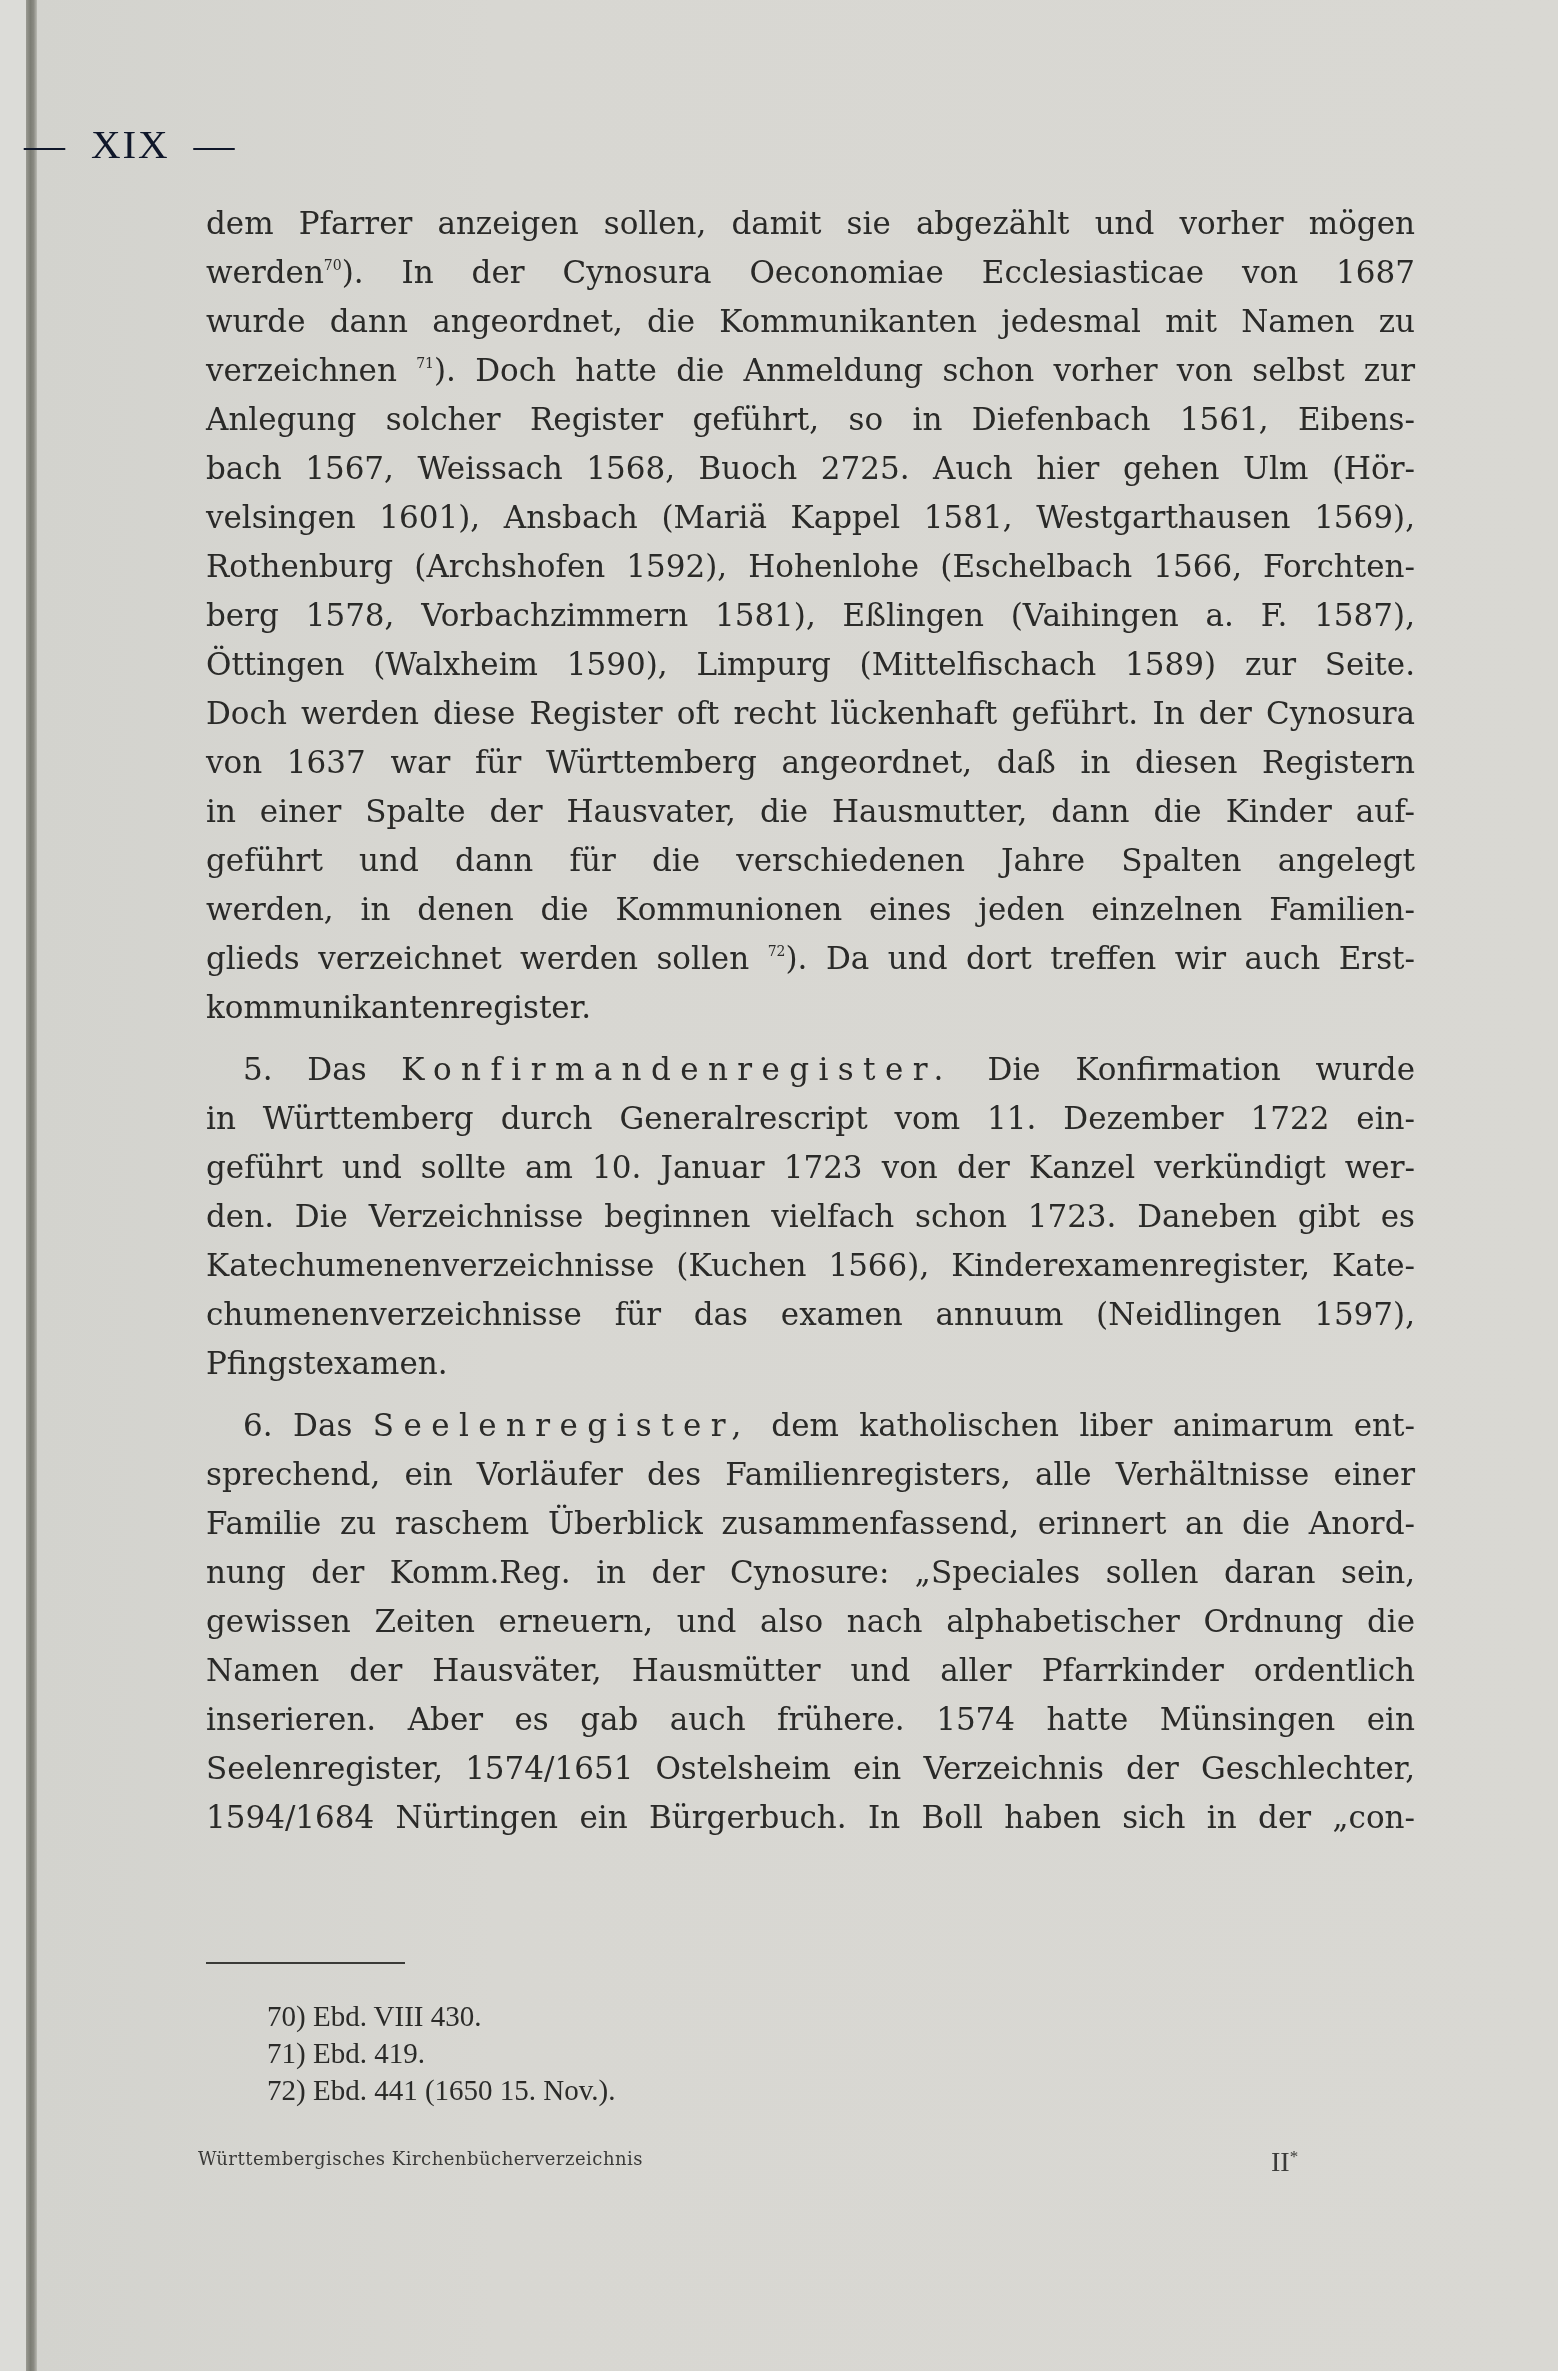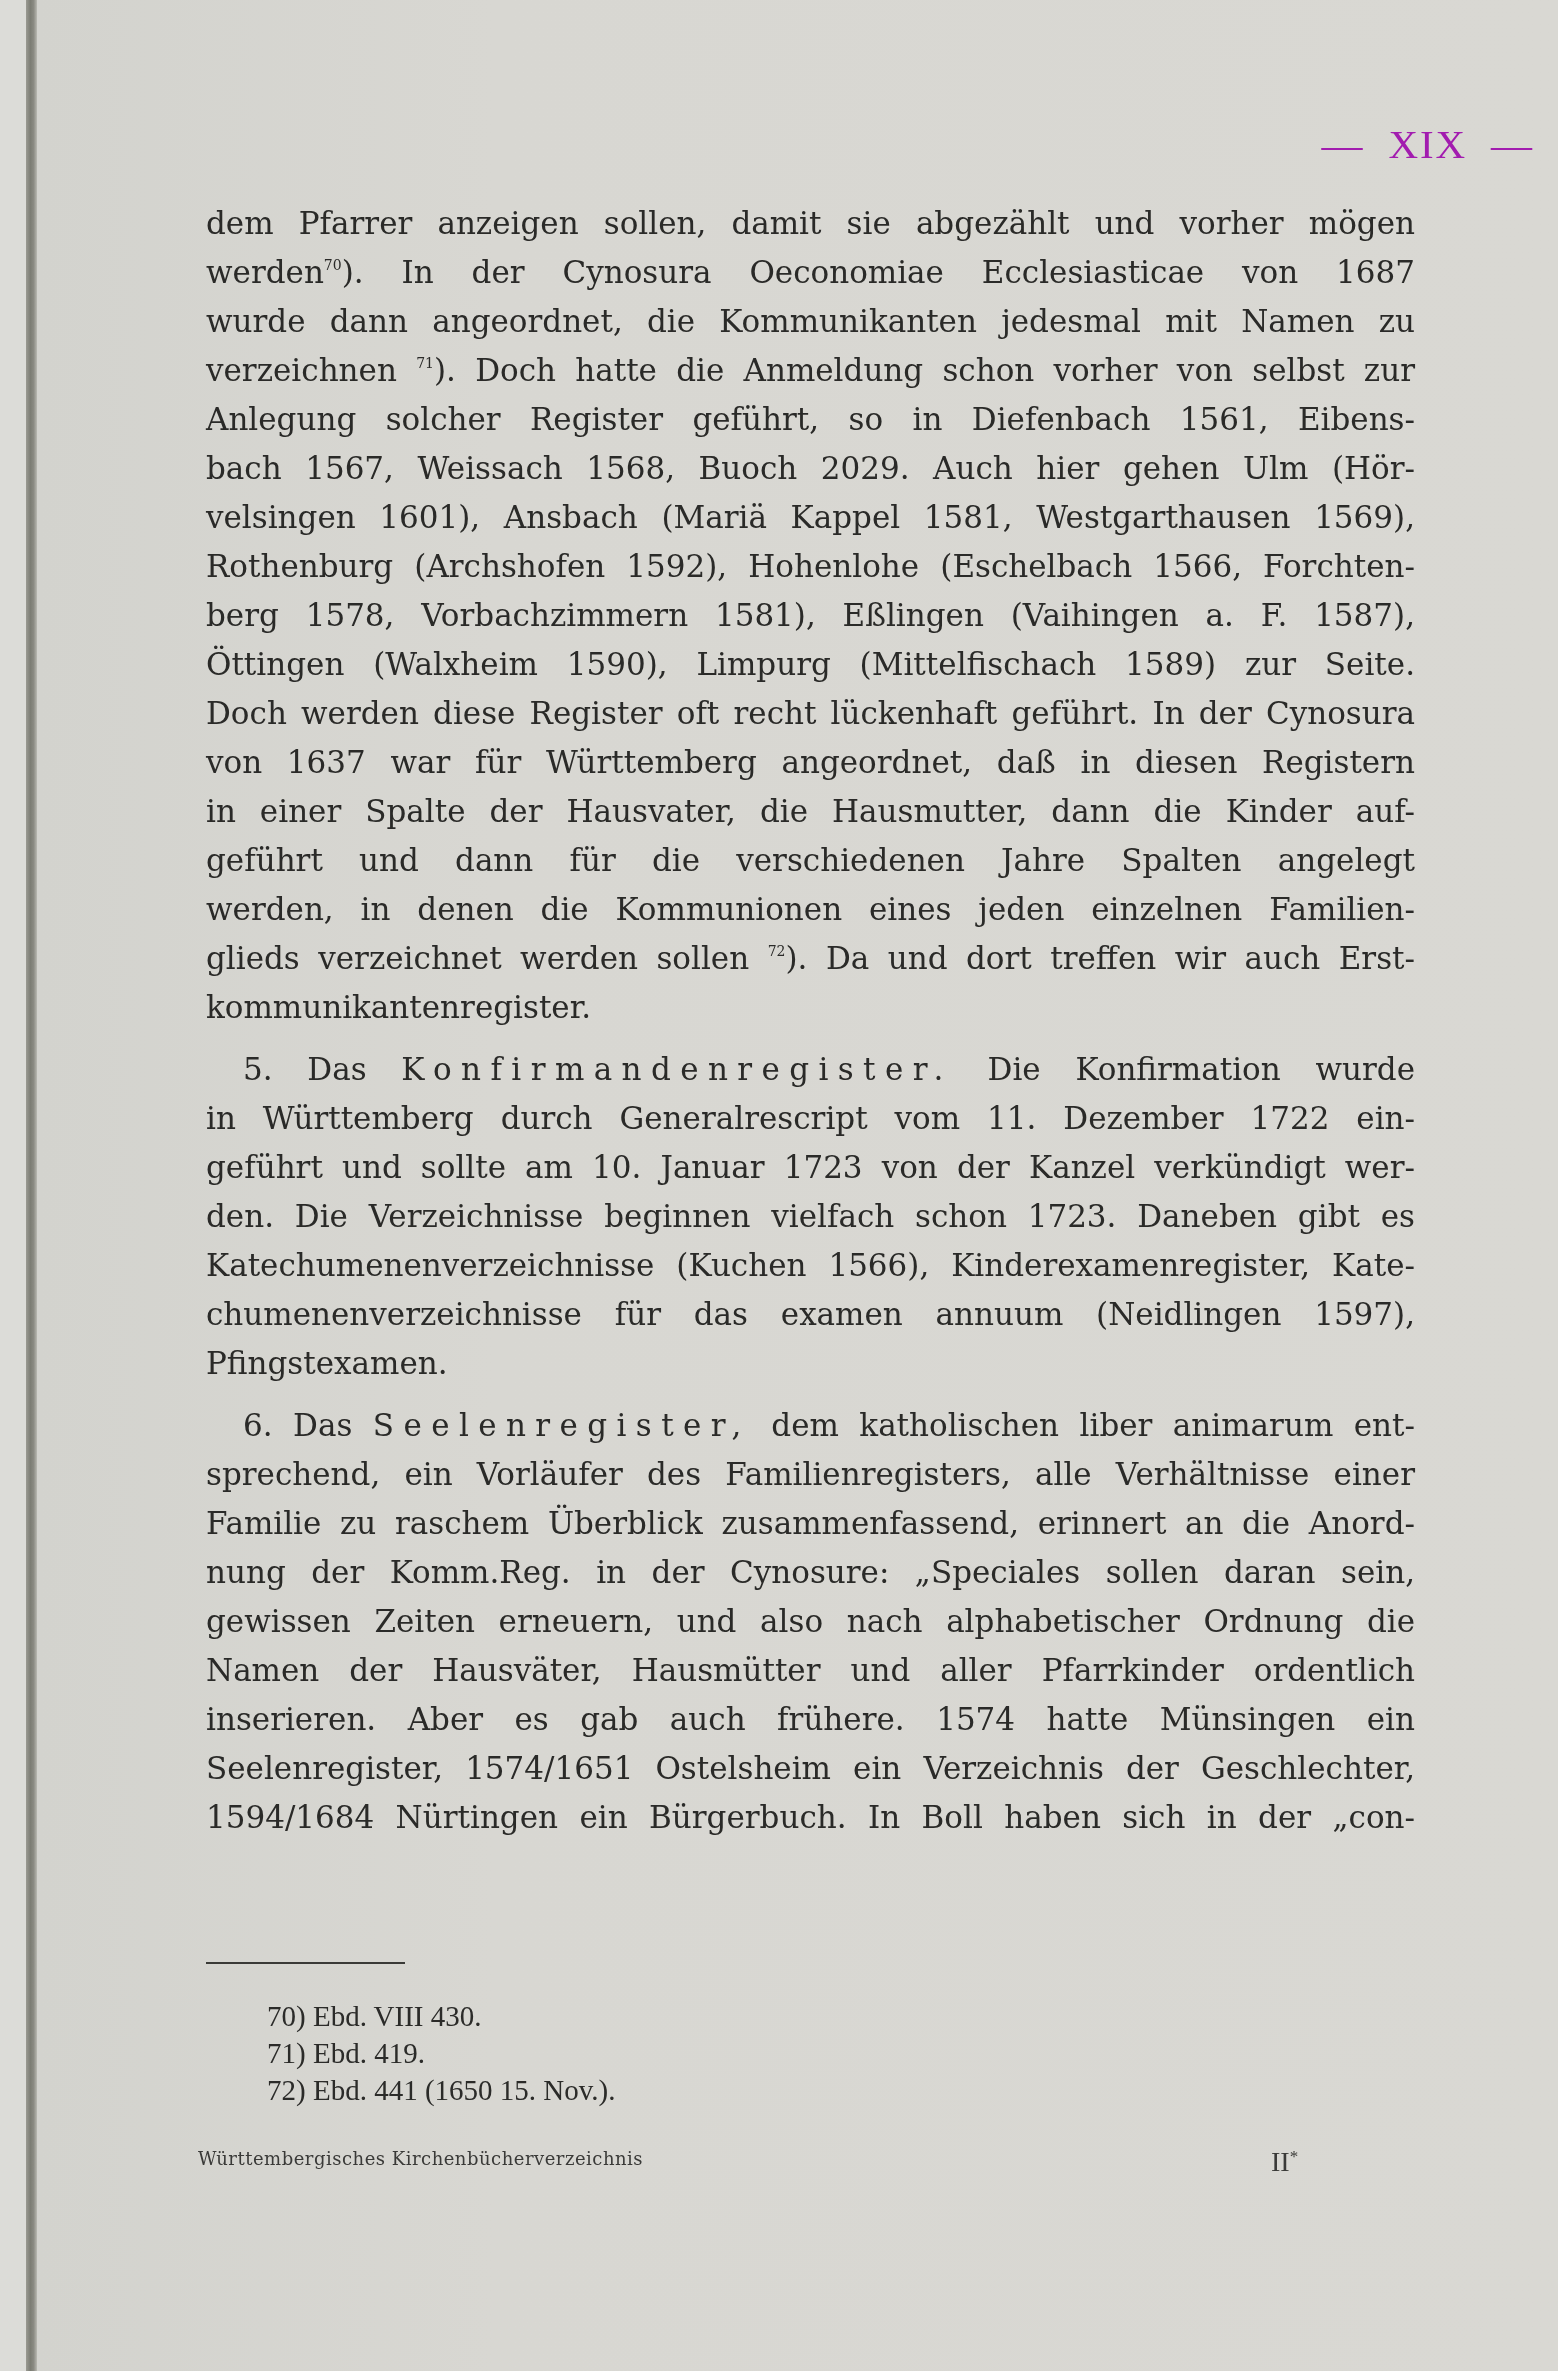--- a/index.html
+++ b/index.html
@@ -16,23 +16,23 @@
   }
   .gutter-line {
     position: absolute; left: 26px; top: 0; width: 11.2px; height: 2371px;
     background: linear-gradient(to right, #9a9a92, #7c7d74 40%, #8b8b83 70%, #b9b9b2);
   }
   .page {
     position: absolute; left: 37px; top: 0; right: 0; bottom: 0;
     background: linear-gradient(to right, #d3d3ce 0%, #d8d7d2 30%, #d9d8d3 100%);
   }
   .running-head {
-    position: absolute; top: 120px; left: 0; width: 1558px; text-align: right;
+    position: absolute; top: 120px; left: 0; width: 1558px; text-align: left;
     font-family: "Liberation Serif", serif; font-size: 41px; letter-spacing: 1.9px;
-    color: #a21caf;
+    color: #0f172a;
   }
   .running-head .dash { margin: 0 24px; }
   .body-text {
     position: absolute; left: 206px; width: 1209px; top: 199px;
     font-family: "DejaVu Serif", serif; font-size: 31px;
   }
   .line {
     height: 49px; line-height: 49px;
     white-space: nowrap;
     text-align: justify; text-align-last: justify;
@@ -73,21 +73,21 @@
 </div>
 
 <div class="body-text">
 
   <div>
     <div class="line">dem Pfarrer anzeigen sollen, damit sie abgezählt und vorher mögen</div>
     <div class="line"><span>werden</span><sup>70</sup><span>). In der Cynosura Oeconomiae Ecclesiasticae von 1687</span></div>
     <div class="line">wurde dann angeordnet, die Kommunikanten jedesmal mit Namen zu</div>
     <div class="line"><span>verzeichnen </span><sup>71</sup><span>). Doch hatte die Anmeldung schon vorher von selbst zur</span></div>
     <div class="line">Anlegung solcher Register geführt, so in Diefenbach 1561, Eibens-</div>
-    <div class="line">bach 1567, Weissach 1568, Buoch 2029. Auch hier gehen Ulm (Hör-</div>
+    <div class="line">bach 1567, Weissach 1568, Buoch 2725. Auch hier gehen Ulm (Hör-</div>
     <div class="line">velsingen 1601), Ansbach (Mariä Kappel 1581, Westgarthausen 1569),</div>
     <div class="line">Rothenburg (Archshofen 1592), Hohenlohe (Eschelbach 1566, Forchten-</div>
     <div class="line">berg 1578, Vorbachzimmern 1581), Eßlingen (Vaihingen a. F. 1587),</div>
     <div class="line">Öttingen (Walxheim 1590), Limpurg (Mittelfischach 1589) zur Seite.</div>
     <div class="line">Doch werden diese Register oft recht lückenhaft geführt. In der Cynosura</div>
     <div class="line">von 1637 war für Württemberg angeordnet, daß in diesen Registern</div>
     <div class="line">in einer Spalte der Hausvater, die Hausmutter, dann die Kinder auf-</div>
     <div class="line">geführt und dann für die verschiedenen Jahre Spalten angelegt</div>
     <div class="line">werden, in denen die Kommunionen eines jeden einzelnen Familien-</div>
     <div class="line"><span>glieds verzeichnet werden sollen </span><sup>72</sup><span>). Da und dort treffen wir auch Erst-</span></div>

